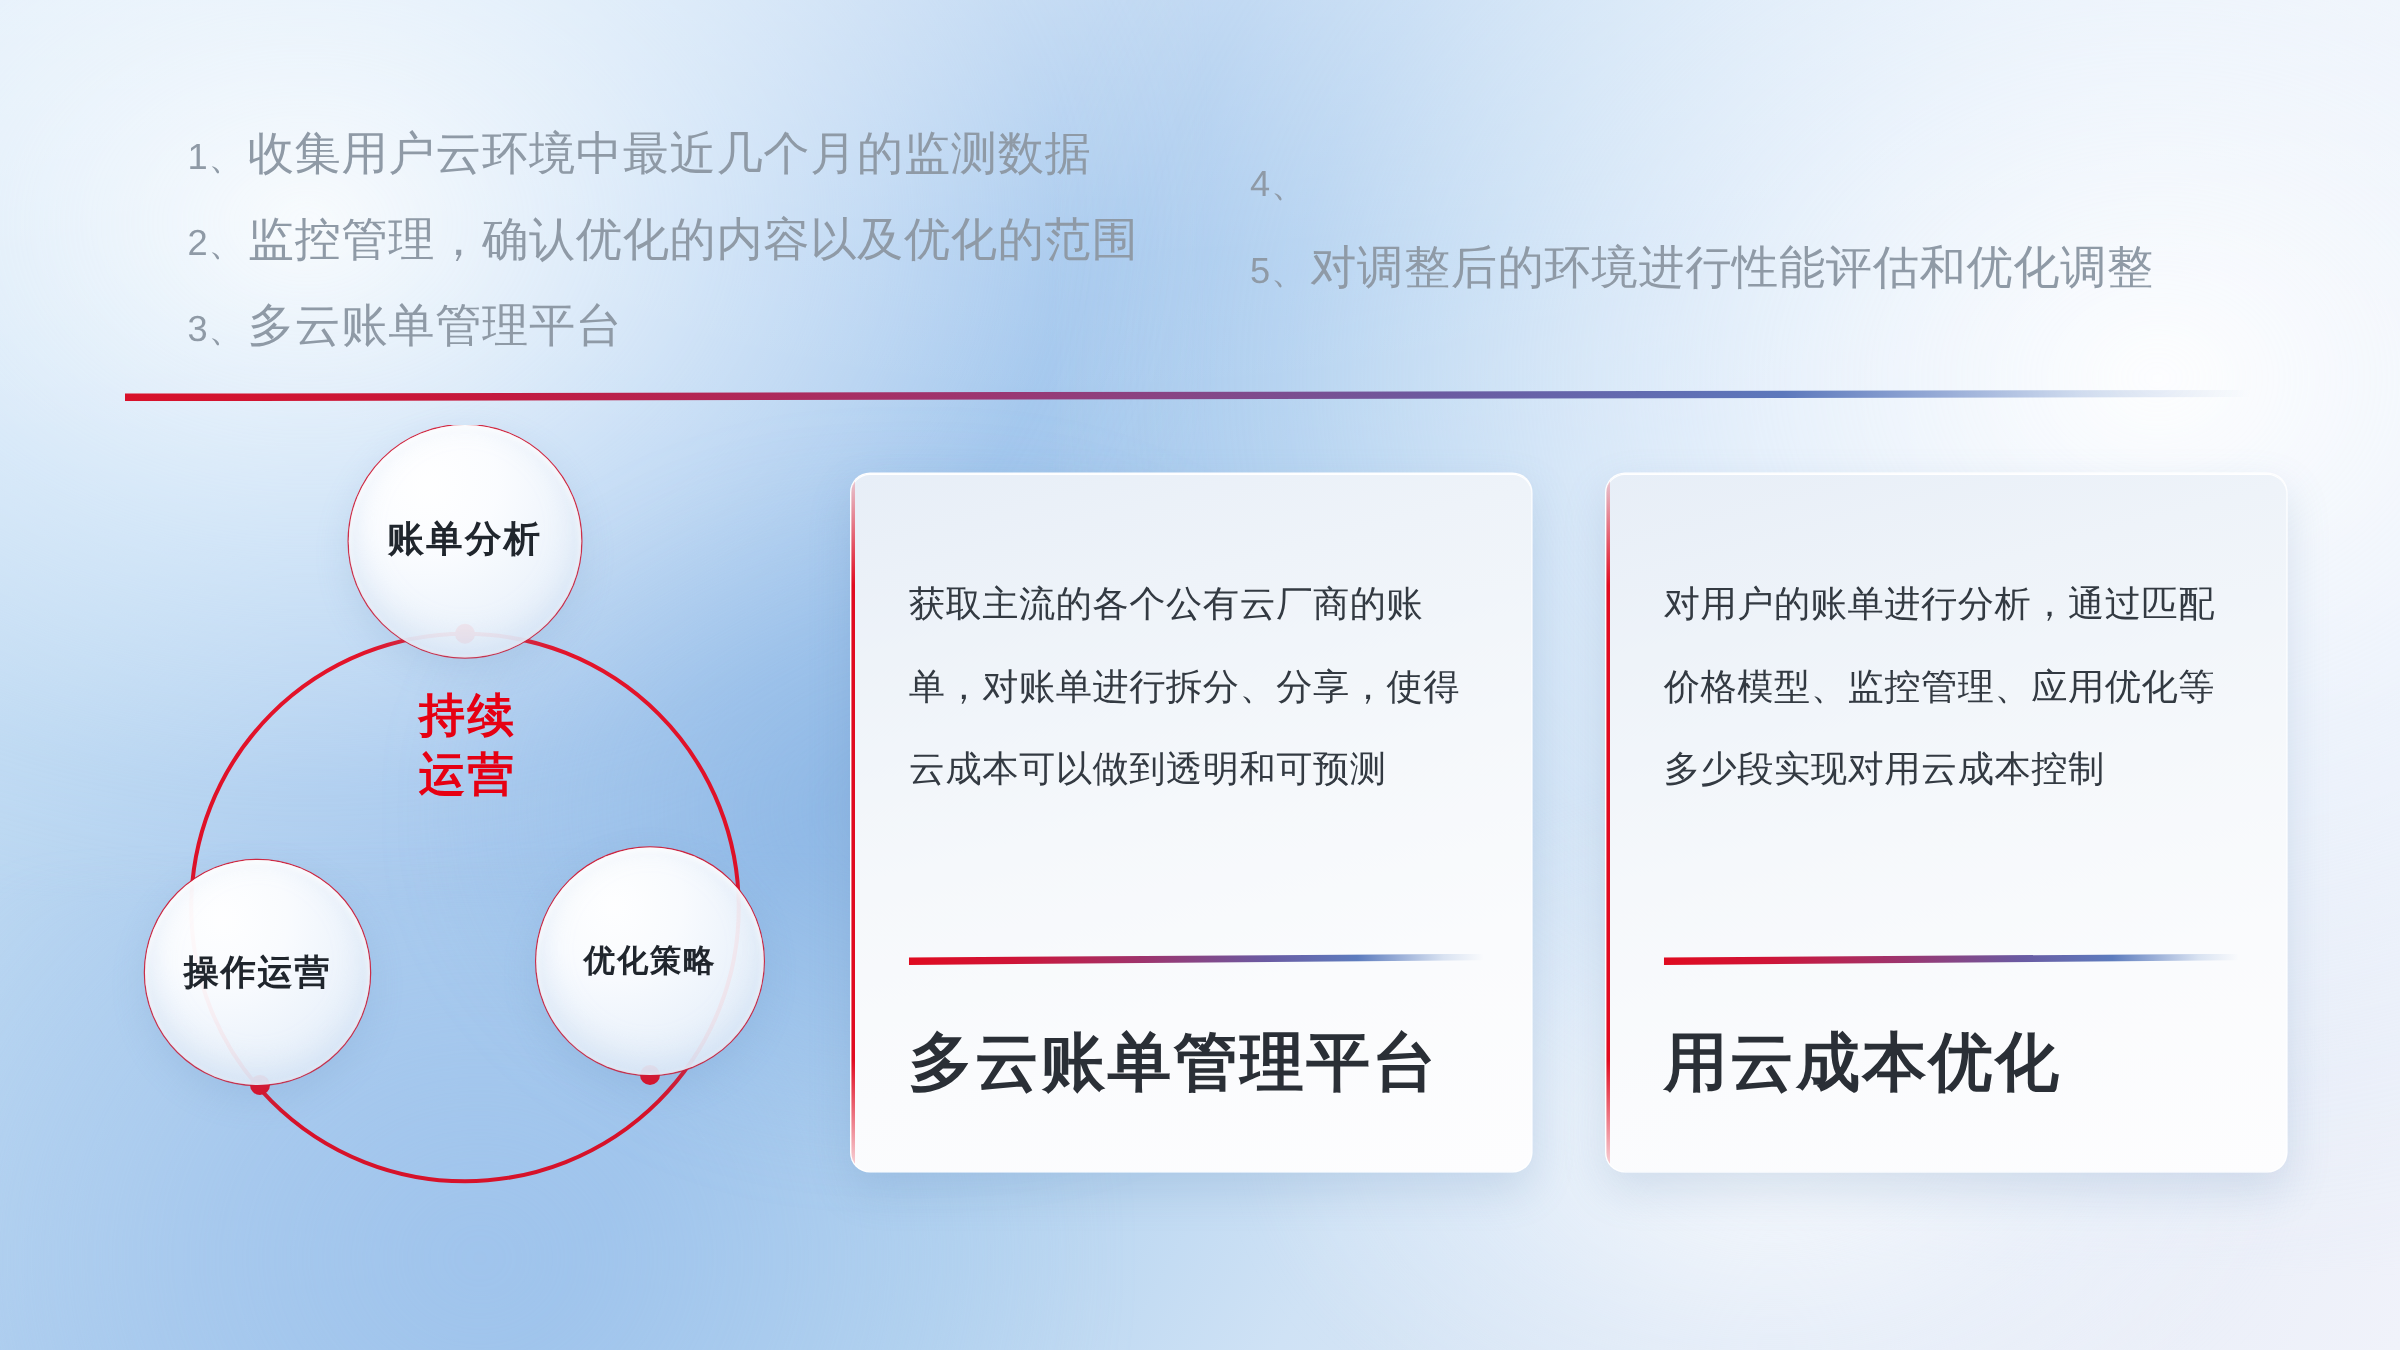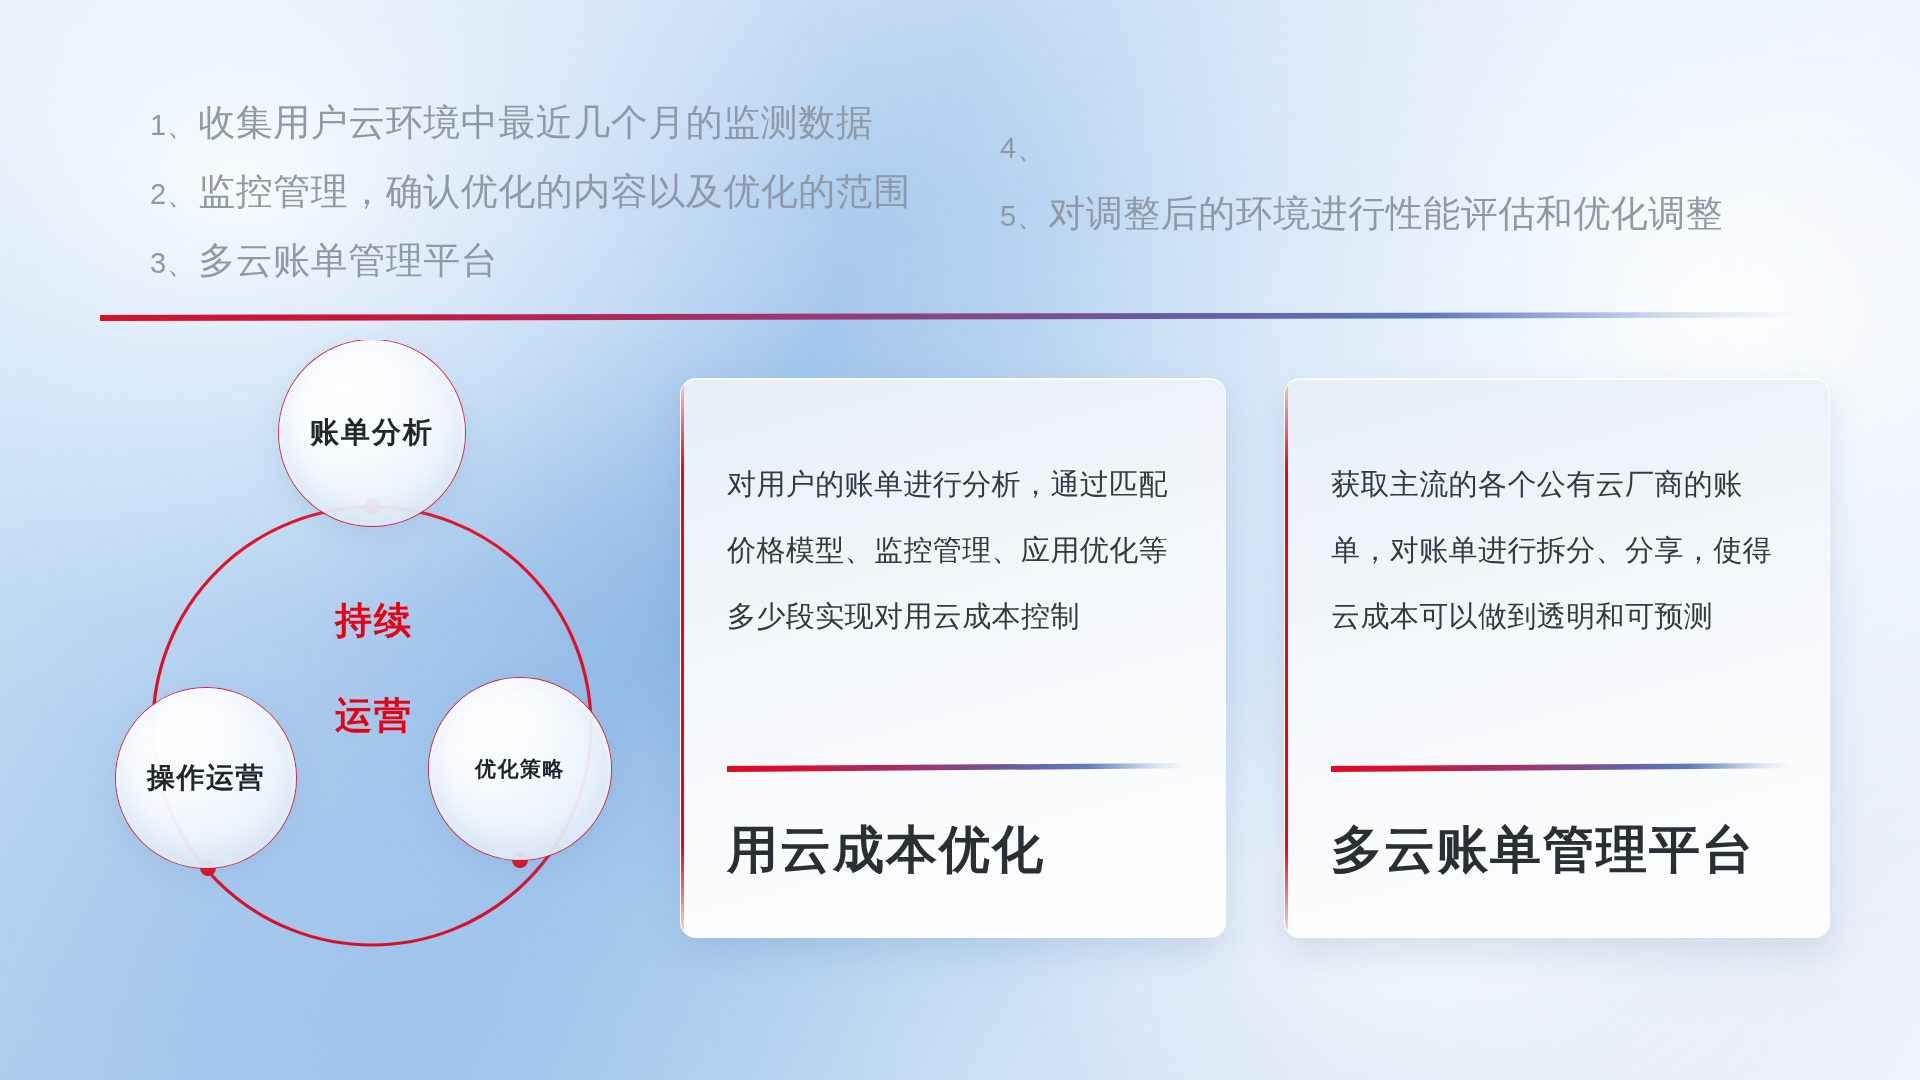--- a/index.html
+++ b/index.html
@@ -203,36 +203,36 @@
   }
   .bubble-bl {
     left: 20px; top: 348px;
     width: 180px; height: 180px;
     font-size: 28px;
     letter-spacing: 1.5px;
   }
   .bubble-br {
     left: 333px; top: 338px;
     width: 182px; height: 182px;
-    font-size: 21px;
+    font-size: 25px;
     letter-spacing: 1.5px;
   }
   .center-label {
     position: absolute;
     left: 183px;
     top: 210px;
     width: 190px;
     text-align: center;
     color: #e60012;
     font-weight: 800;
     font-size: 37px;
     line-height: 1.26;
     letter-spacing: 2px;
   }
-  .center-label span { display: block; margin-top: 48px; }
+  .center-label span { display: block; }
 
   
   .cards {
     position: absolute;
     left: 680px;
     top: 378px;
     width: 1150px;
     height: 560px;
     display: flex;
     gap: 58px;
@@ -387,28 +387,28 @@
   <div class="center-label">
     <span>持续</span>
     <span>运营</span>
   </div>
 
 </div>
 
 <div class="cards">
 
   <div class="card">
+    <div class="card-body">获取主流的各个公有云厂商的账单，对账单进行拆分、分享，使得云成本可以做到透明和可预测</div>
+    <div class="card-div">
+      <div class="bar"></div>
+    </div>
+    <div class="card-title">多云账单管理平台</div>
+  </div>
+
+  <div class="card">
     <div class="card-body">对用户的账单进行分析，通过匹配价格模型、监控管理、应用优化等多少段实现对用云成本控制</div>
     <div class="card-div">
       <div class="bar"></div>
     </div>
     <div class="card-title">用云成本优化</div>
   </div>
 
-  <div class="card">
-    <div class="card-body">获取主流的各个公有云厂商的账单，对账单进行拆分、分享，使得云成本可以做到透明和可预测</div>
-    <div class="card-div">
-      <div class="bar"></div>
-    </div>
-    <div class="card-title">多云账单管理平台</div>
-  </div>
-
 </div>
 
 </body></html>

